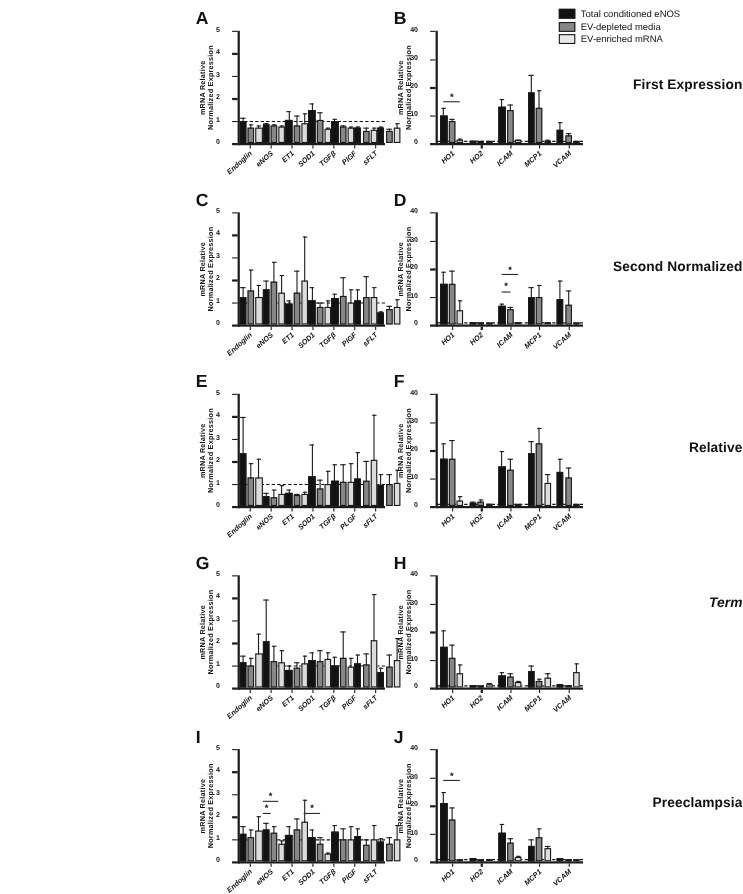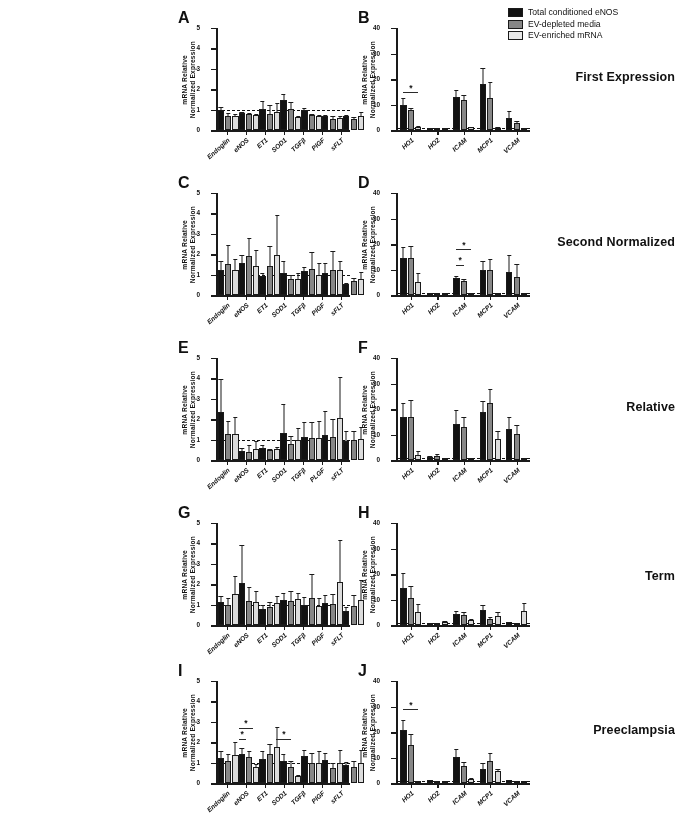--- a/index.html
+++ b/index.html
@@ -232,21 +232,21 @@
 </style>
 </head>
 <body>
 
 <div id="figure">
 
   <div id="row-labels">
       <div class="row-label" style="top: 70px;">First Expression</div>
       <div class="row-label" style="top: 235px;">Second Normalized</div>
       <div class="row-label" style="top: 400px;">Relative</div>
-      <div class="row-label" style="top: 569px;">Term</div>
+      <div class="row-label" style="top: 541px; font-style: italic;">Term</div>
       <div class="row-label" style="top: 723px;">Preeclampsia</div>
     </div>
 
   <div id="legend">
       <div class="lg-row">
         <span class="lg-swatch c0" style="background: rgb(18, 18, 18);"></span>
         <span class="lg-text">Total conditioned eNOS</span>
       </div>
       <div class="lg-row">
         <span class="lg-swatch c1" style="background: rgb(135, 135, 135);"></span>

